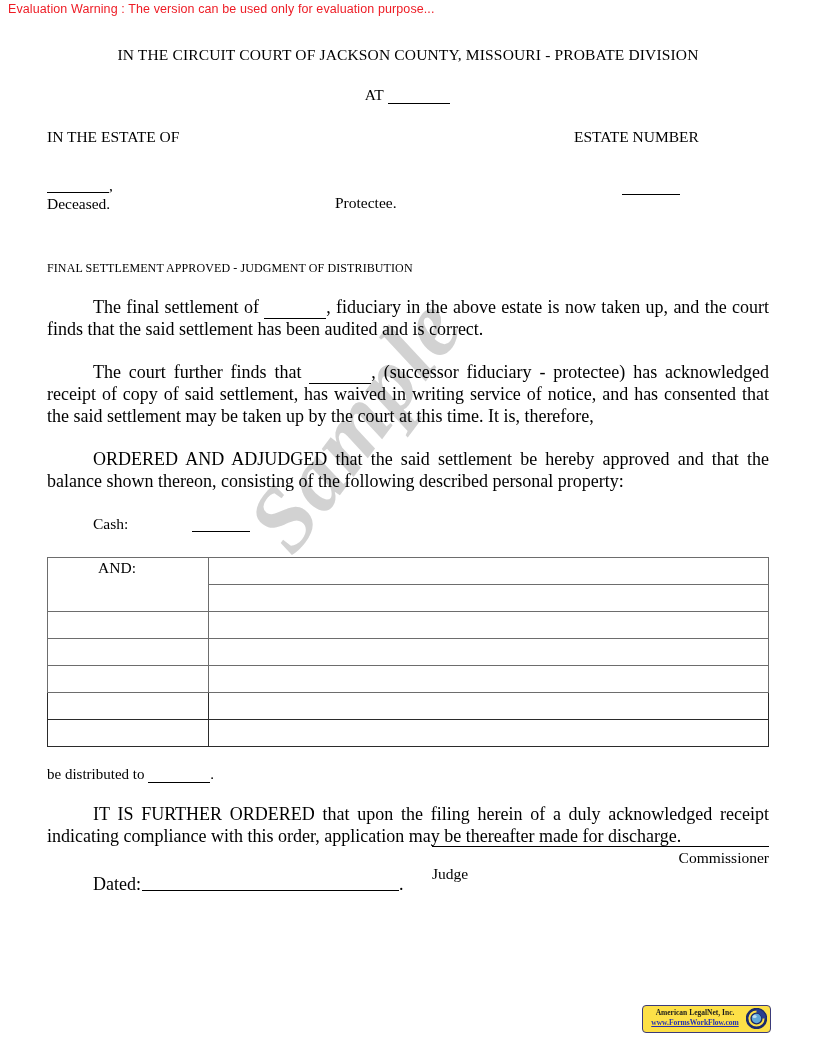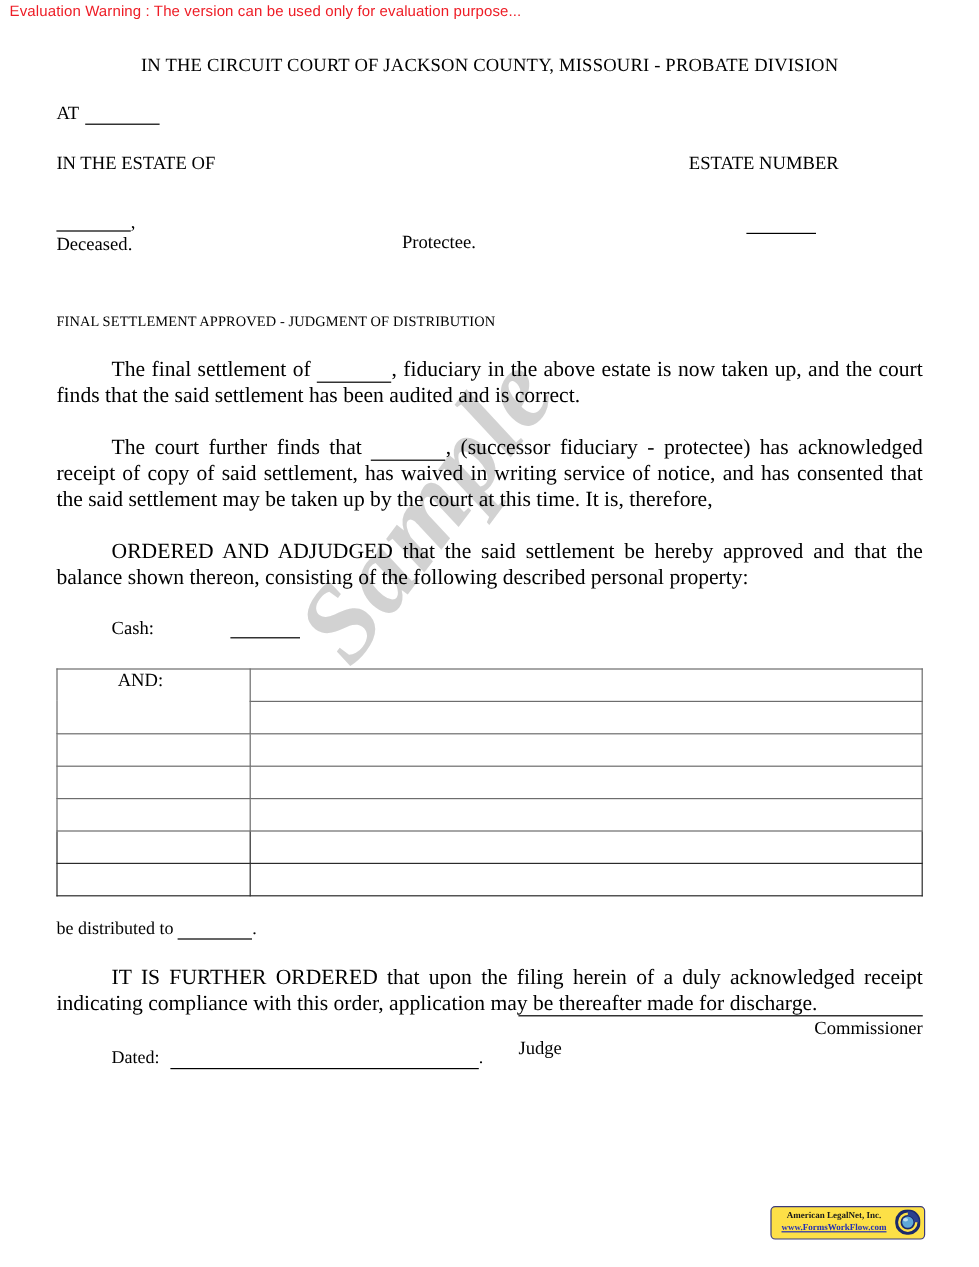--- a/index.html
+++ b/index.html
@@ -74,21 +74,21 @@
 
   .court-title {
     margin-top: 46px;
     text-align: center;
     font-size: 15.5px;
     letter-spacing: 0.15px;
   }
 
   .at-line {
     margin-top: 22px;
-    text-align: left;
+    text-align: center;
     font-size: 15.5px;
   }
   .blank-med {
     display: inline-block;
     border-bottom: 1px solid #000;
     width: 62px;
     height: 0.95em;
     vertical-align: bottom;
     margin: 0 1px;
   }
@@ -209,21 +209,21 @@
 
   .distributed-line {
     margin-top: 19px;
     font-size: 15px;
   }
 
   .dated-row {
     margin-top: 26px;
     position: relative;
     height: 22px;
-    font-size: 15px;
+    font-size: 18px;
   }
   .dated-label { position: absolute; left: 46px; top: 0; }
   .dated-blank {
     position: absolute;
     left: 95px;
     top: 1px;
     border-bottom: 1px solid #000;
     width: 257px;
     height: 15px;
   }

